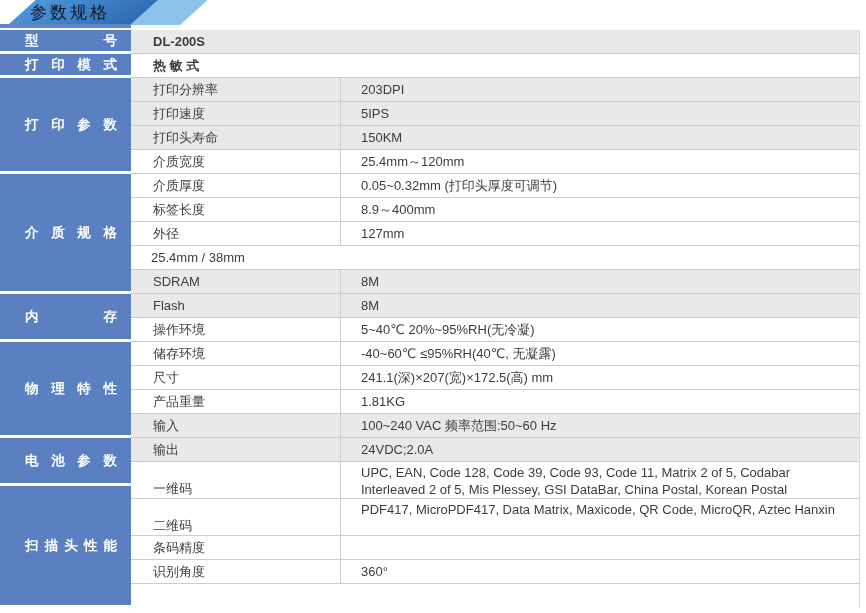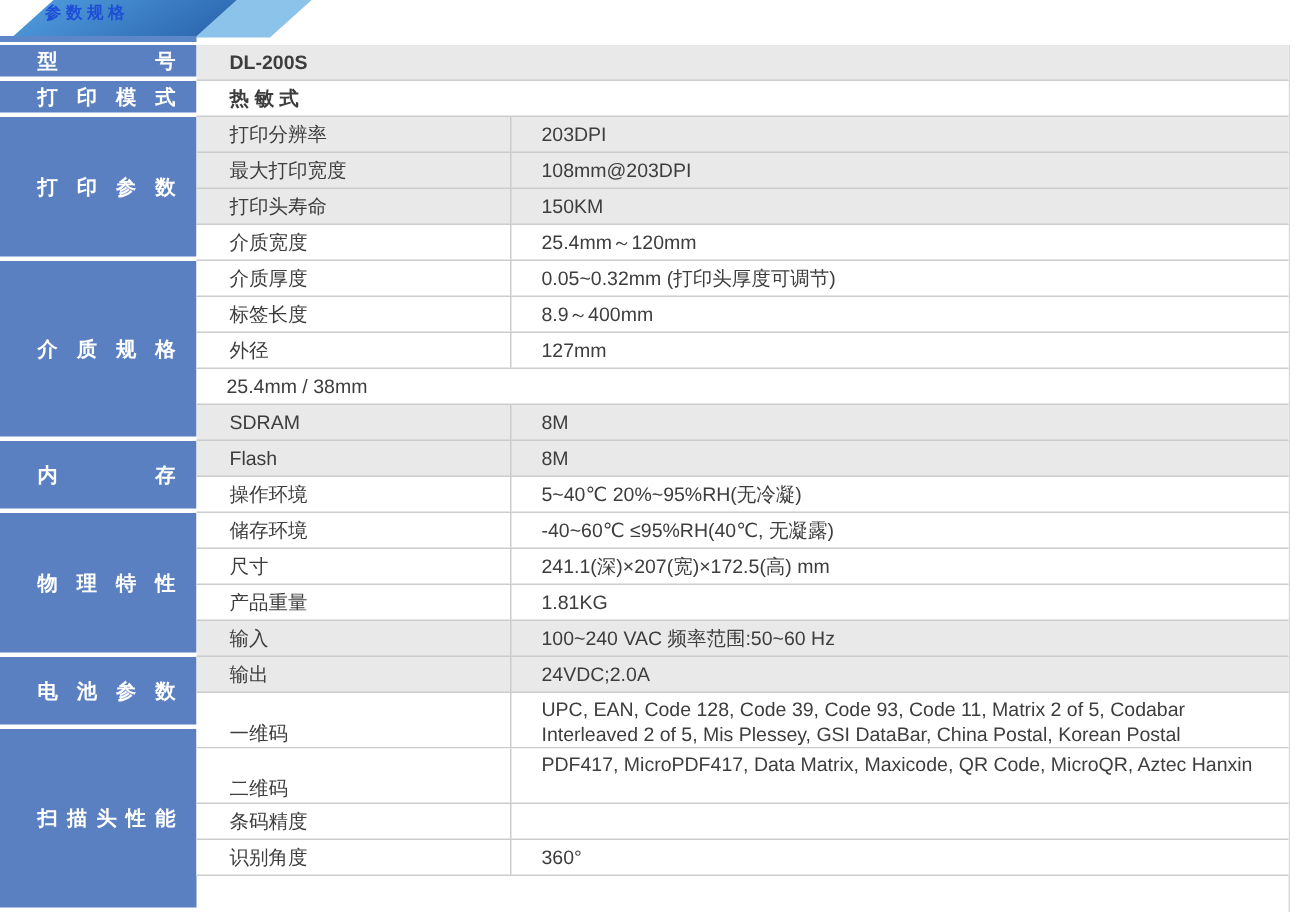--- a/index.html
+++ b/index.html
@@ -11,22 +11,22 @@
   body{background:#fff;font-family:"Liberation Sans","DejaVu Sans",sans-serif;}
   .page{position:relative;width:866px;height:613px;background:#fff;overflow:hidden;}
 
   
   .banner{position:relative;height:30px;}
   .banner-bg{position:absolute;left:8px;top:0;width:172px;height:25px;
     background:var(--banner-light);transform:skewX(-48deg);transform-origin:0 100%;}
   .banner-fg{position:absolute;left:8px;top:0;width:122px;height:25px;
     background:linear-gradient(120deg,var(--banner-dark-start),var(--banner-dark-end));
     transform:skewX(-48deg);transform-origin:0 100%;}
-  .banner-title{position:absolute;left:30px;top:1px;color:#1d4ed8;font-size:11px;
-    font-weight:bold;letter-spacing:3px;z-index:2;}
+  .banner-title{position:absolute;left:30px;top:1px;color:#0f172a;font-size:17px;
+    font-weight:normal;letter-spacing:3px;z-index:2;}
   .banner-strip{position:absolute;left:0;top:24px;width:131px;height:4px;
     background:var(--banner-strip);}
 
   
   .spec-table{display:flex;width:860px;}
   .left-col{width:131px;flex:none;display:flex;flex-direction:column;}
   .left-cell{background:var(--accent-blue);margin-bottom:3px;color:#fff;
     font-size:13.5px;font-weight:bold;display:flex;align-items:center;
     padding:0 14px 0 25px;}
   .left-cell .chars{flex:1;display:flex;justify-content:space-between;}
@@ -124,22 +124,22 @@
           <div class="merged-value">DL-200S</div>
         </div>
         <div class="spec-row white">
           <div class="merged-value">热 敏 式</div>
         </div>
         <div class="spec-row gray">
           <div class="param-name">打印分辨率</div>
           <div class="param-value">203DPI</div>
         </div>
         <div class="spec-row gray">
-          <div class="param-name">最大打印宽度</div>
-          <div class="param-value">108mm@203DPI</div>
+          <div class="param-name">打印速度</div>
+          <div class="param-value">5IPS</div>
         </div>
         <div class="spec-row gray">
           <div class="param-name">打印头寿命</div>
           <div class="param-value">150KM</div>
         </div>
         <div class="spec-row white">
           <div class="param-name">介质宽度</div>
           <div class="param-value">25.4mm～120mm</div>
         </div>
         <div class="spec-row white">

